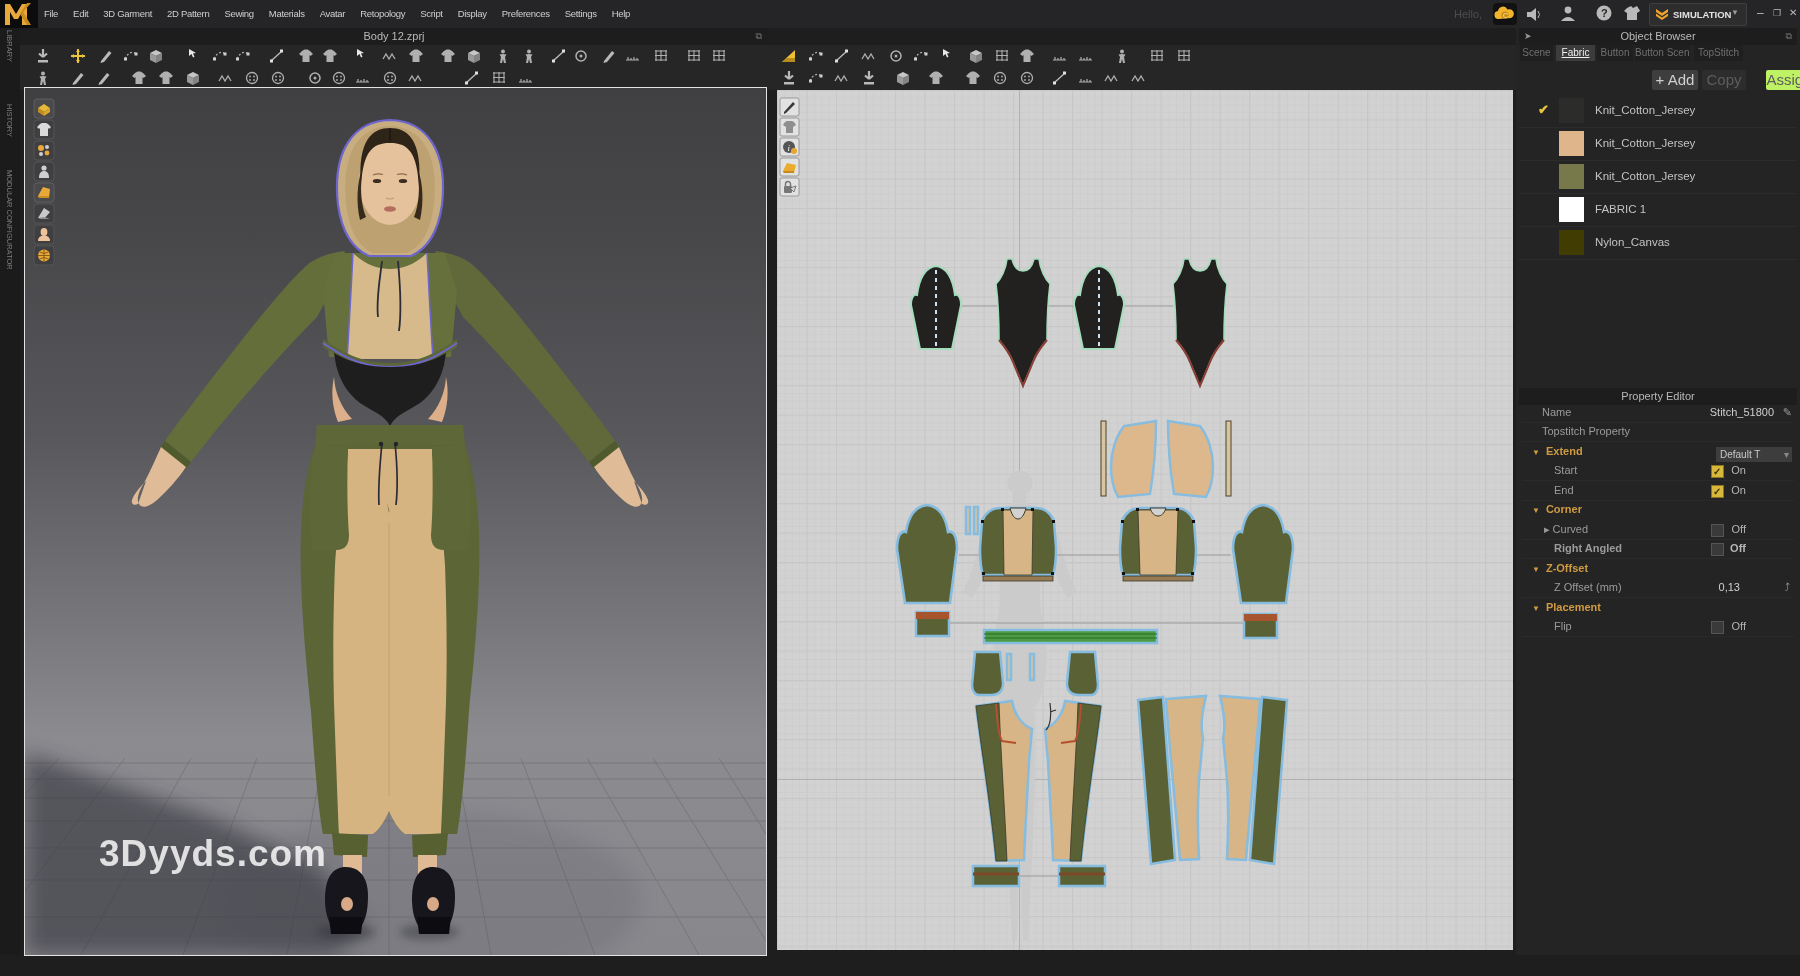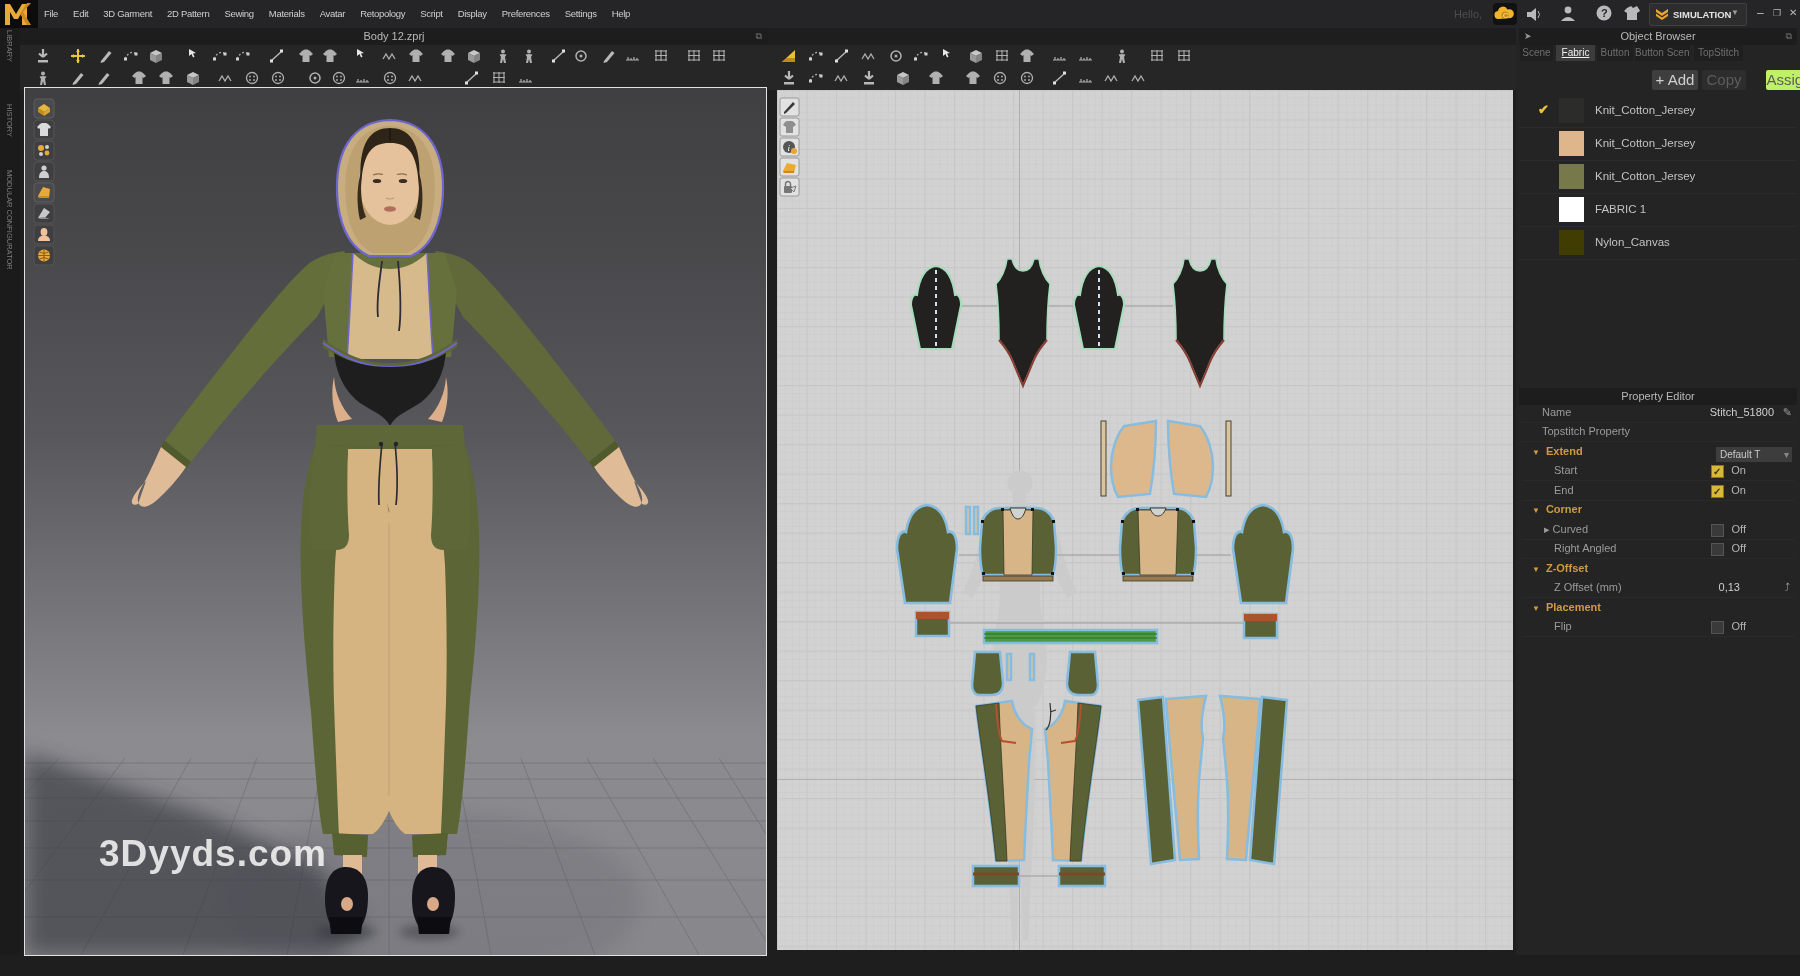--- a/index.html
+++ b/index.html
@@ -639,21 +639,21 @@
           <span class="lab2">End</span>
           <span class="onoff on"></span>
           <span class="onofftxt">On</span>
         </div>
       <div class="sech" style="top:112px;left:13px;">Corner</div>
       <div class="perow" style="top:132px;">
           <span class="lab2" style="left:22px;">▸ Curved</span>
           <span class="onoff"></span>
           <span class="onofftxt">Off</span>
         </div>
-      <div class="perow" style="top:151px;">
+      <div class="perow" style="top:151px;font-weight:bold;">
           <span class="lab2">Right Angled</span>
           <span class="onoff"></span>
           <span class="onofftxt">Off</span>
         </div>
       <div class="sech" style="top:171px;left:13px;">Z-Offset</div>
       <div class="perow" style="top:190px;">
           <span class="lab2">Z Offset (mm)</span>
           <span class="val" style="right:54px;">0,13</span>
           <span style="position:absolute;right:4px;color:#999;">⤴</span>
         </div>

